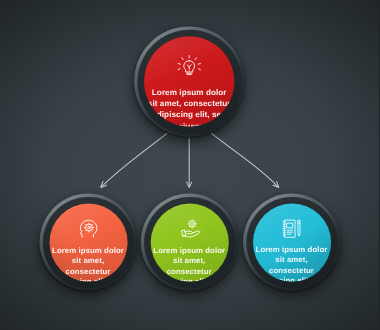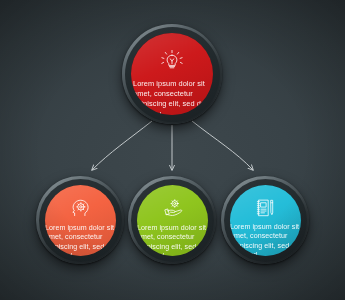--- a/index.html
+++ b/index.html
@@ -82,26 +82,27 @@
   .node-icon {
     position: relative;
     z-index: 2;
     margin-top: 16px;
     line-height: 0;
   }
   .node-text {
     position: relative;
     z-index: 2;
     margin-top: 6px;
-    text-align: left;
+    text-align: center;
     color: rgba(255,255,255,0.93);
     font-size: 7.4px;
     line-height: 10.2px;
     letter-spacing: 0.06px;
     width: 76px;
+    font-weight: bold;
   }
 
   
   #node-top {
     left: 122px;
     top: 24px;
     width: 100px;
     height: 100px;
   }
   #node-top .ring { inset: 2.5px; }

